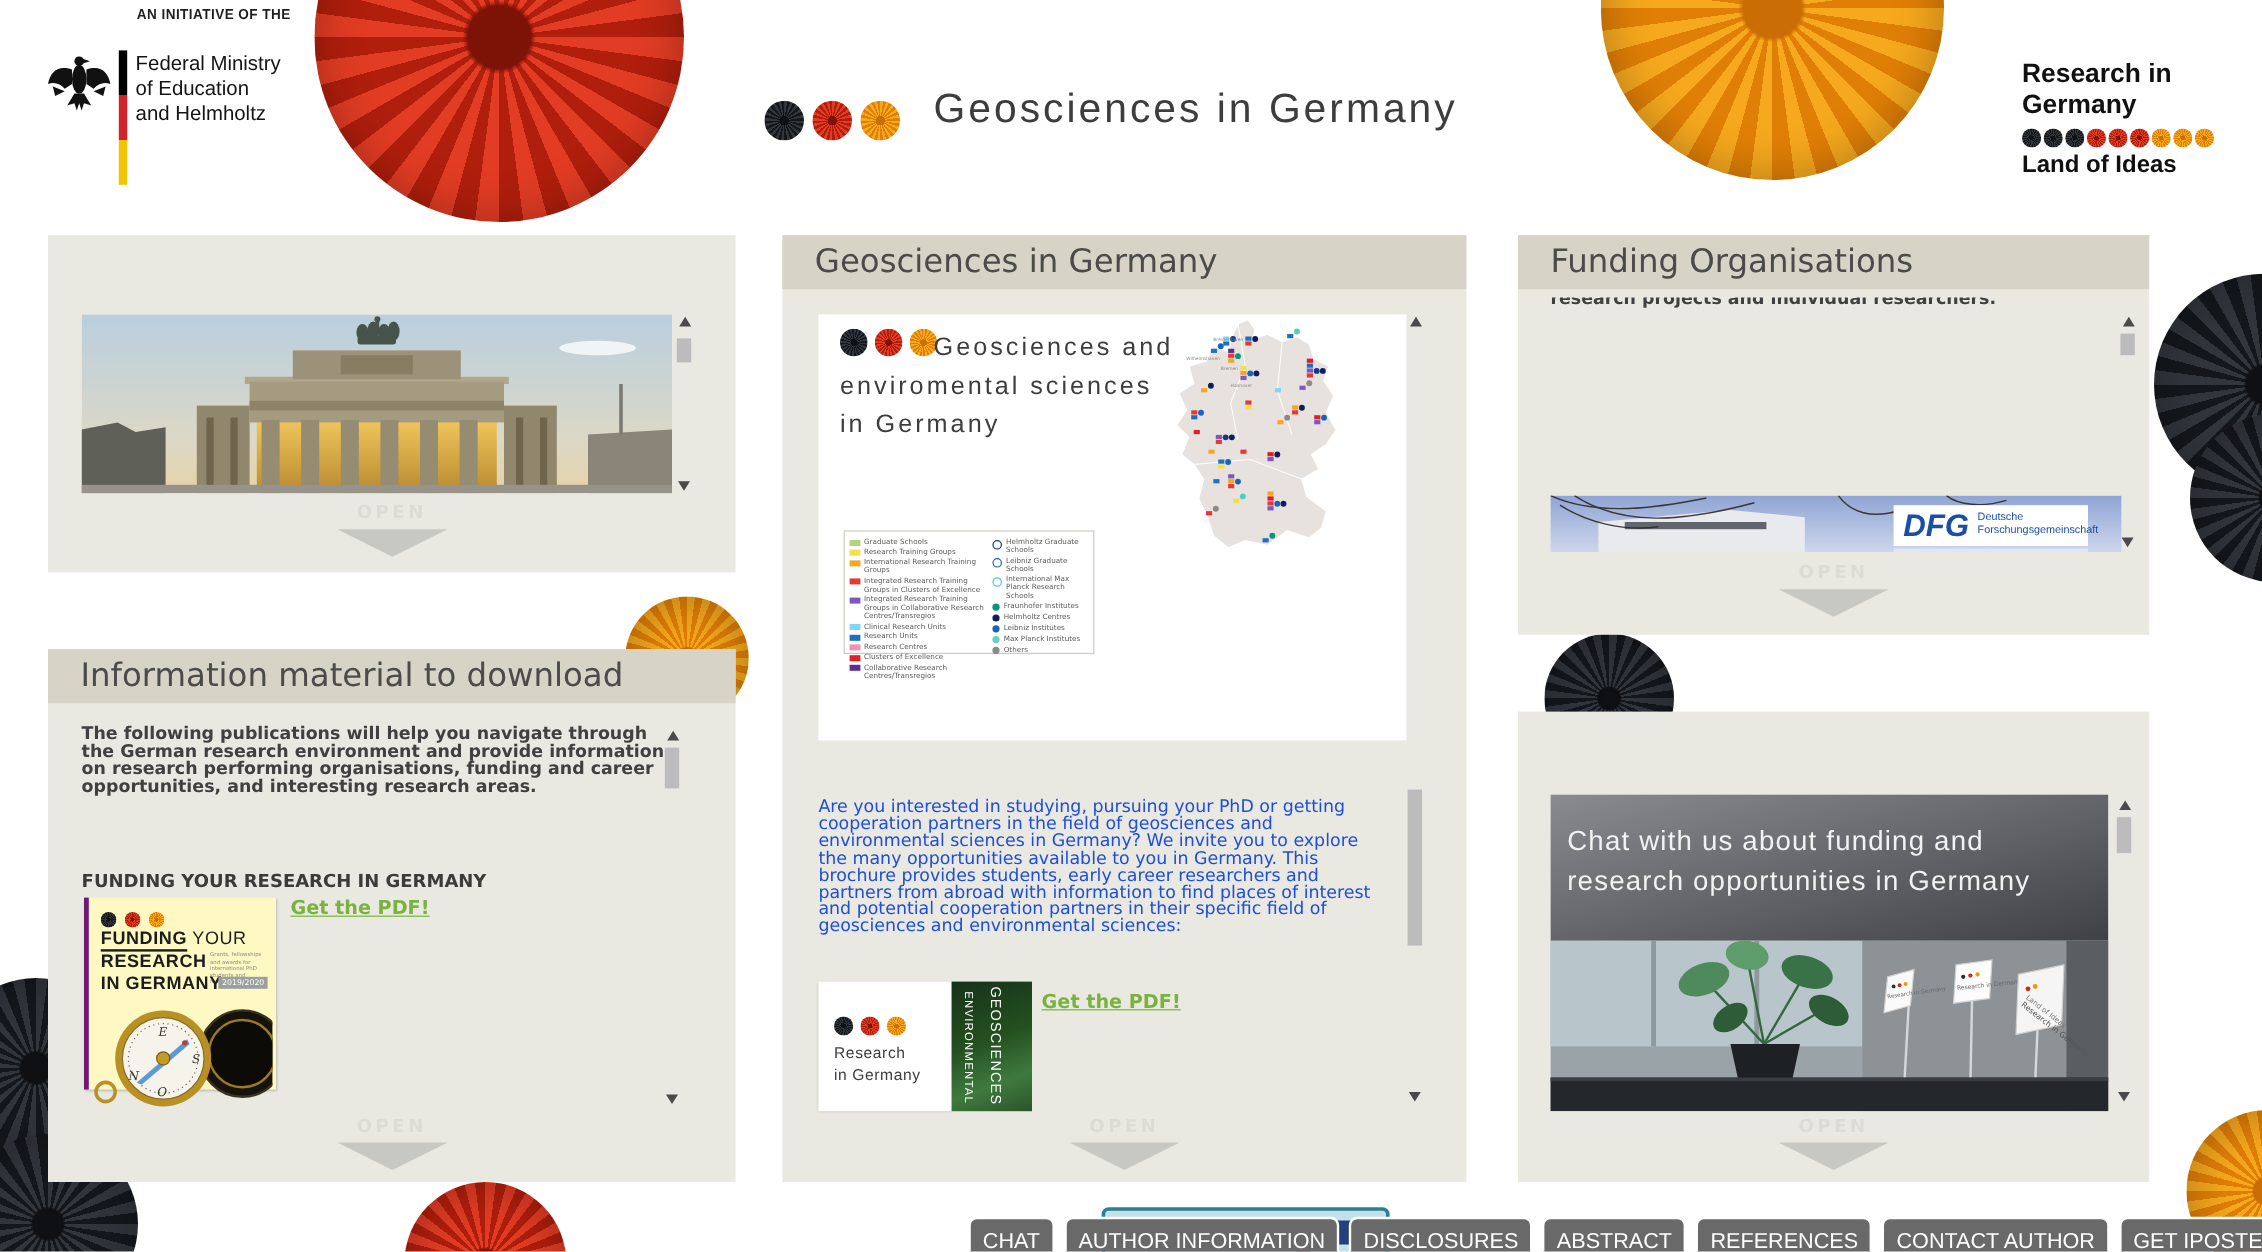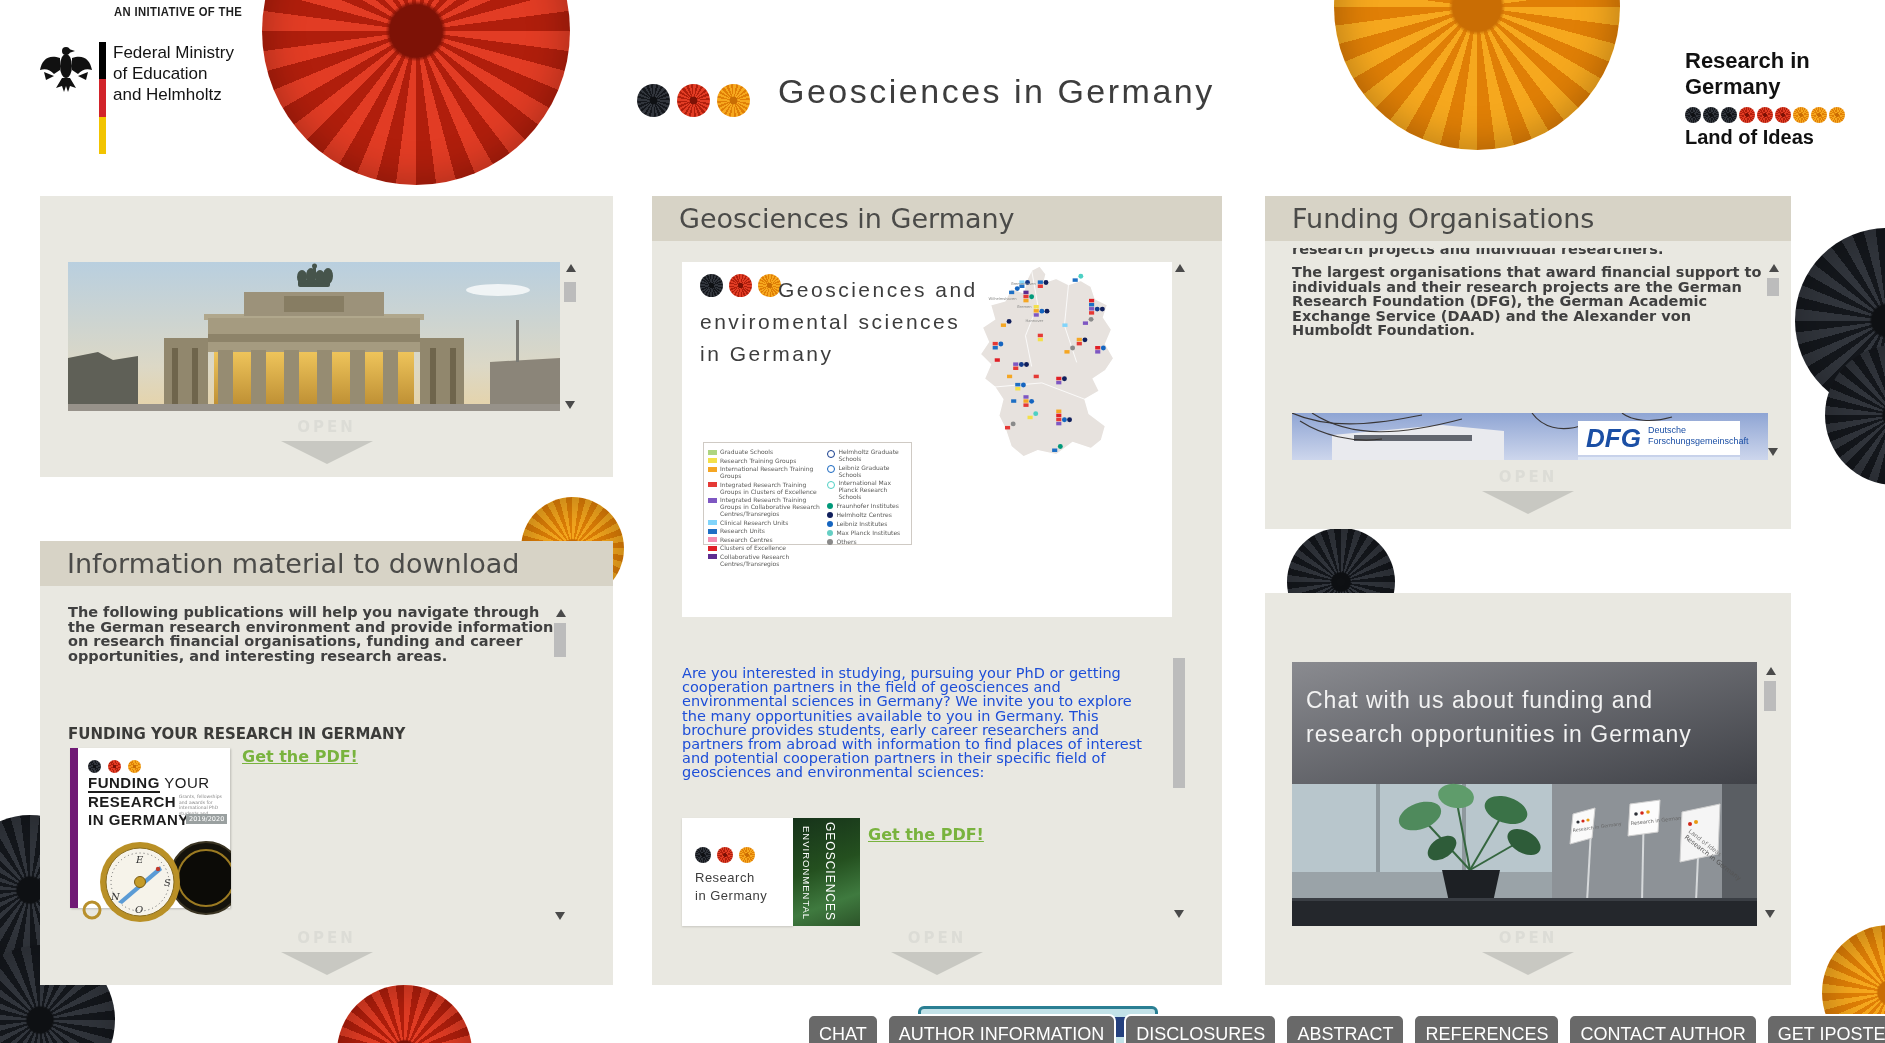--- a/index.html
+++ b/index.html
@@ -55,22 +55,22 @@
   .lg-box{position:absolute;left:21px;top:180px;width:209px;height:103px;border:1px solid #cfcac4;
     background:#fff;display:flex;padding:5px 4px;box-sizing:border-box}
   .lg-col{display:flex;flex-direction:column;gap:1.5px}
   .lg-col.left{width:120px}.lg-col.right{width:80px}
   .lg-row{display:flex;align-items:flex-start;gap:3px}
   .lg-sw{flex:0 0 auto;width:9px;height:5px;margin-top:1.5px}
   .lg-sw.lg-c{width:6px;height:6px;border-radius:50%}
   .lg-tx{font-size:6px;line-height:7px;color:#5a5a58}
   .map-city{font-size:3.6px;fill:#8a8a88}
   
-  #book-cover{left:30px;top:207px;width:160px;height:160px;background:#ffffff;
-    border-left:8px solid #701a75;box-sizing:border-box;box-shadow:1px 1px 2px rgba(0,0,0,.2)}
+  #book-cover{left:30px;top:207px;width:160px;height:160px;background:#fef9c3;
+    border-left:4px solid #701a75;box-sizing:border-box;box-shadow:1px 1px 2px rgba(0,0,0,.2)}
   .cover-t{font-family:"Liberation Sans",sans-serif;color:#1c1c1c;font-size:15px;line-height:18px;
     letter-spacing:.5px;white-space:nowrap}
   .cover-sub{position:absolute;font-size:4.5px;line-height:5.5px;color:#8a8a8a;width:46px}
   .cover-badge{position:absolute;font-size:6.5px;color:#fff;background:#9aa0a0;padding:1px 3px}
   
   #card-rig{left:30px;top:622px;width:111px;height:108px;background:#fff;box-shadow:0 1px 2px rgba(0,0,0,.15)}
   #card-geo{left:141px;top:622px;width:67px;height:108px;overflow:hidden;color:#fff;
     background:linear-gradient(160deg,#16321a 0%,#24501f 45%,#3f7a3f 75%,#2c5429 100%)}
   #card-geo .vword{writing-mode:vertical-rl;text-orientation:mixed;position:absolute;
     font-family:"Liberation Sans",sans-serif;letter-spacing:1px;white-space:nowrap}
@@ -197,21 +197,21 @@
     <div class="sb-down"></div>
   </div>
   <div class="open-ctl" style="top:222px">
     <div class="open-label">OPEN</div>
     <div class="open-arrow"></div>
   </div>
 </div>
 
 <div class="panel" id="panel-downloads" style="left:40px;top:541px;width:573px;height:444px">
   <div class="panel-header">Information material to download</div>
-  <div class="abs bold-copy" style="left:28px;top:64px;width:497px">The following publications will help you navigate through the German research environment and provide information on research financial organisations, funding and career opportunities, and interesting research areas.</div>
+  <div class="abs bold-copy" style="left:28px;top:64px;width:497px">The following publications will help you navigate through the German research environment and provide information on research performing organisations, funding and career opportunities, and interesting research areas.</div>
   <div class="abs bold-copy" style="left:28px;top:186px;font-size:15px;color:#3b3b39">FUNDING YOUR RESEARCH IN GERMANY</div>
 
   <div class="abs" id="book-cover">
     <div style="position:absolute;left:10px;top:8px">
       <span class="fl f-black" style="width:13px;height:13px"></span>
       <span class="fl f-red" style="width:13px;height:13px;margin-left:2px"></span>
       <span class="fl f-orange" style="width:13px;height:13px;margin-left:2px"></span>
     </div>
     <div class="abs cover-t" style="left:10px;top:26px">
       <span style="font-weight:bold;border-bottom:2px solid #1c1c1c">FUNDING</span>
@@ -458,21 +458,20 @@
     <div class="open-label">OPEN</div>
     <div class="open-arrow"></div>
   </div>
 </div>
 
 <div class="panel" id="panel-funding" style="left:1265px;top:196px;width:526px;height:333px">
   <div class="panel-header">Funding Organisations</div>
   <div class="abs bold-copy clip-line" style="left:27px;top:52px;width:480px">
     <div>research projects and individual researchers.</div>
   </div>
-  <div class="abs bold-copy" style="left:27px;top:69px;width:482px">The largest organisations that award financial support to individuals and their research projects are the German Research Foundation (DFG), the German Academic Exchange Service (DAAD) and the Alexander von Humboldt Foundation.</div>
 
   <svg class="abs" style="left:27px;top:217px" width="476" height="47" viewBox="0 0 476 47">
     <defs>
       <linearGradient id="dfgsky" x1="0" y1="0" x2="0" y2="1">
         <stop offset="0" stop-color="#8fa5d4"></stop>
           <stop offset="1" stop-color="#cdd6ec"></stop>
       </linearGradient>
     </defs>
     <rect width="476" height="47" fill="url(#dfgsky)"></rect>
     <polygon points="40,22 150,12 212,18 212,47 40,47" fill="#e9eaee"></polygon>

